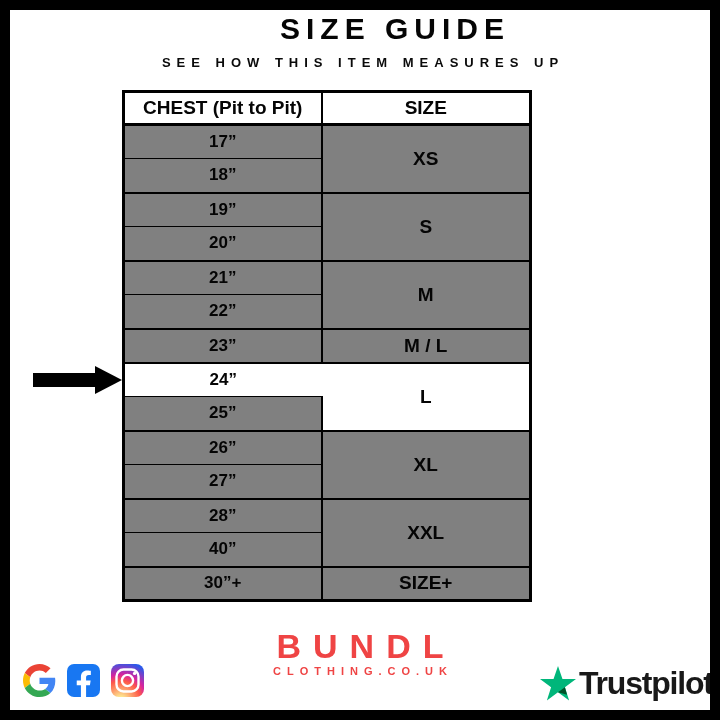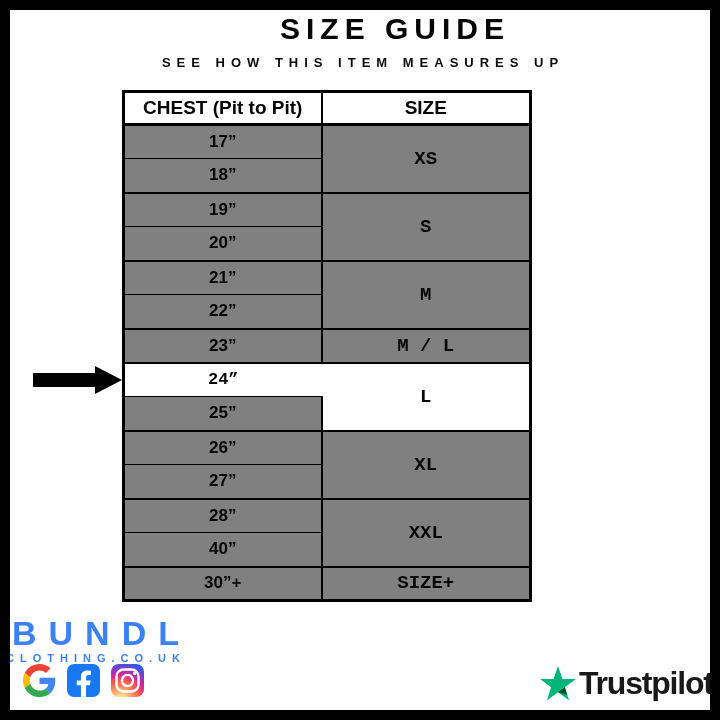--- a/index.html
+++ b/index.html
@@ -32,39 +32,39 @@
     text-align:center; vertical-align:middle; font-weight:700; color:#050505;
     padding:0;
   }
   table.size-guide thead th {
     background:#fff; height:33px; font-size:19px;
     border-bottom:3px solid var(--border,#000);
   }
   table.size-guide th.size-h { border-left:2px solid var(--border,#000); }
   table.size-guide td { background:var(--row-gray,#808080); height:34px; }
   table.size-guide td.chest { font-size:17px; border-right-width:0; }
-  table.size-guide td.size  { font-size:19px; border-left:2px solid var(--border,#000);font-family:Liberation Mono, monospace; }
+  table.size-guide td.size  { font-size:19px; border-left:2px solid var(--border,#000); }
   table.size-guide tr.group-first td { border-top:2px solid var(--border,#000); }
-  table.size-guide td.selected { background:var(--highlight,#fff);font-family:Liberation Mono, monospace; }
+  table.size-guide td.selected { background:var(--highlight,#fff); }
   table.size-guide td.size.selected-size { background:var(--highlight,#fff); border-left-width:0; }
   table.size-guide td.chest.below-selected { border-right:2px solid var(--border,#000); }
   .arrow {
     position:absolute; left:33px; top:377px; z-index:2;
   }
   .social-icons {
     position:absolute; left:23px; top:664px;
     display:flex; gap:11px; align-items:center;
   }
   .icon-box { width:33px; height:33px; display:block; }
   .instagram {
     width:33px; height:33px; border-radius:8px;
     background: radial-gradient(circle at 30% 110%,
       #FDF497 0%, #FDF497 5%, #FD5949 45%, #D6249F 60%, #285AEB 90%);
   }
-  .brand { position:absolute; left:0; right:0; top:616px; color:#3b82f6; }
+  .brand { position:absolute; left:0; right:0; top:629px; text-align:center; color:#ef4444; }
   .brand-name {
     font-size:34px; font-weight:700; letter-spacing:12px; text-indent:12px; line-height:34px;
   }
   .brand-domain {
     font-size:11px; font-weight:700; letter-spacing:6px; text-indent:6px; margin-top:2px;
   }
   .trustpilot {
     position:absolute; left:540px; top:665px;
     display:flex; align-items:flex-end; gap:3px;
   }

